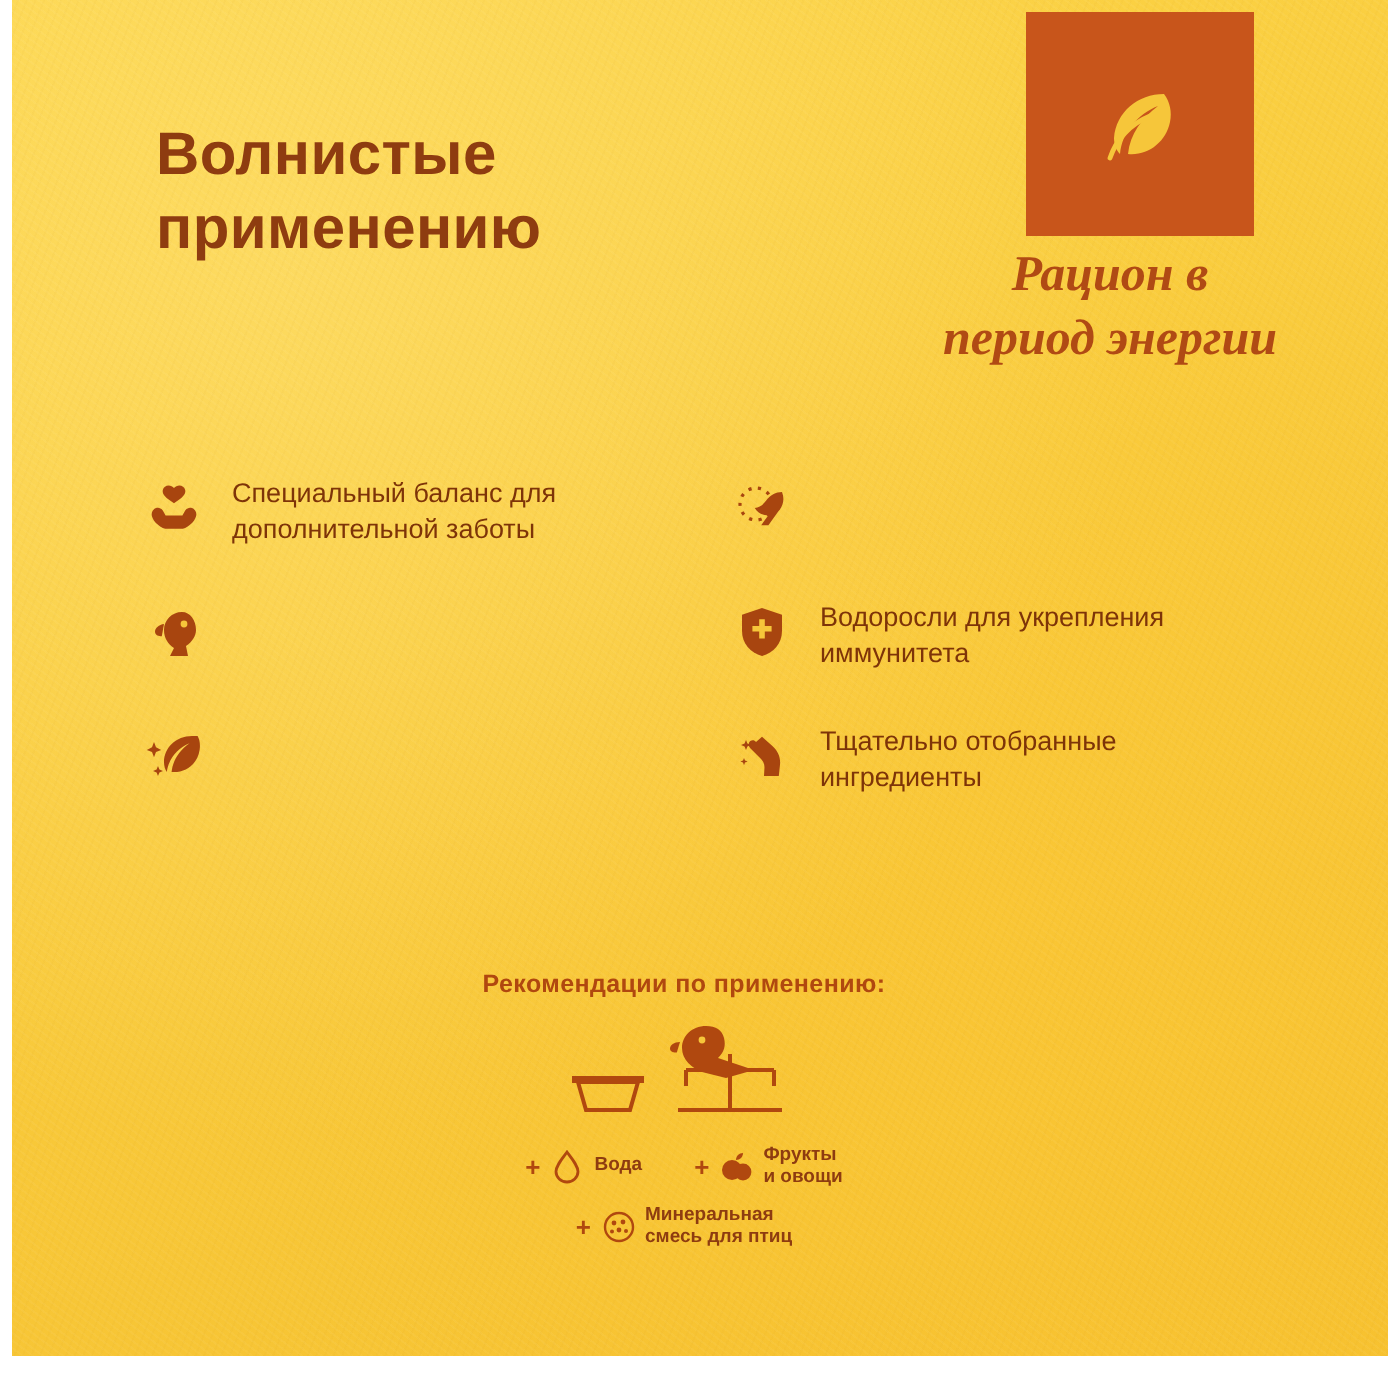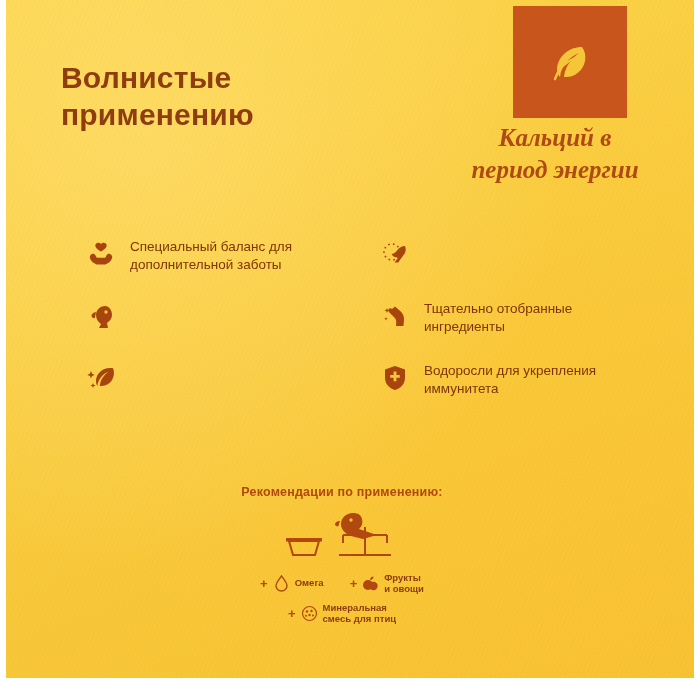--- a/index.html
+++ b/index.html
@@ -57,21 +57,21 @@
     height: 112px;
     background: #c8551b;
     display: flex;
     align-items: center;
     justify-content: center;
   }
   .badge svg { display: block; }
 
   .title {
     position: absolute;
-    left: 61px;
+    left: 78px;
     top: 60px;
     width: 380px;
     color: #8e3c10;
     font-weight: bold;
     font-size: 30px;
     line-height: 1.22;
     letter-spacing: 0.2px;
   }
   .subtitle {
     position: absolute;
@@ -83,21 +83,21 @@
     font-family: "Liberation Serif", serif;
     font-style: italic;
     font-weight: bold;
     font-size: 25px;
     line-height: 1.28;
   }
 
   
   .features {
     position: absolute;
-    left: 84px;
+    left: 70px;
     top: 236px;
     width: 570px;
     display: flex;
     gap: 18px;
   }
   .col { width: 276px; }
   .feature {
     display: flex;
     align-items: flex-start;
     gap: 12px;
@@ -187,21 +187,21 @@
       </svg>
     </span>
   </div>
 
   <div class="title">
     <div>Волнистые</div>
     <div>применению</div>
   </div>
 
   <div class="subtitle">
-    <div>Кальций в</div>
+    <div>Рацион в</div>
     <div>период энергии</div>
   </div>
 
   <div class="features">
     <div class="col">
 
       <div class="feature">
         <span class="ico">
           <svg width="32" height="32" viewBox="0 0 32 32">
             <path d="M16 6c-1.6-2-5-1.6-5.6 1-.5 2.2 1.6 4 5.6 6.6 4-2.6 6.1-4.4 5.6-6.6C21 4.4 17.6 4 16 6z" fill="#a8450f"></path>
@@ -240,36 +240,36 @@
           <svg width="32" height="32" viewBox="0 0 32 32">
             <circle cx="13" cy="14" r="8" fill="none" stroke="#a8450f" stroke-width="1.6" stroke-dasharray="1.6 3.2"></circle>
             <path d="M26 8c-3 0-6 1.6-8 4.4-1.6 2.2-3.4 3.4-5.6 3.6 1.4 2.4 4 3.8 6.8 3.6l-3.6 5h3.6l5-7c2.4-2.4 3.2-6 1.8-9.6z" fill="#a8450f"></path>
           </svg>
         </span>
       </div>
 
       <div class="feature">
         <span class="ico">
           <svg width="32" height="32" viewBox="0 0 32 32">
+            <path d="M16 4l10 3.4v8c0 6.4-4.2 11-10 12.6-5.8-1.6-10-6.2-10-12.6v-8L16 4z" fill="#a8450f"></path>
+            <path d="M14.6 9.6h2.8v3.4h3.4v2.8h-3.4v3.4h-2.8v-3.4h-3.4v-2.8h3.4V9.6z" fill="#f6c63a"></path>
+          </svg>
+        </span>
+        <span class="txt">Водоросли для укрепления иммунитета</span>
+      </div>
+
+      <div class="feature">
+        <span class="ico">
+          <svg width="32" height="32" viewBox="0 0 32 32">
             <path d="M13 9c-1-1.4-3.2-1-3.6.8-.2 1 .2 1.8 1 2.6l5 5c1.4 1.4 2 3 1.8 5l-.2 3.6h7.4l.6-5.6c.4-3.6-1-7-3.8-9.4L16 6.4 13 9z" fill="#a8450f"></path>
             <path d="M8 8l.7 1.8L10.5 10.5 8.7 11.2 8 13l-.7-1.8L5.5 10.5 7.3 9.8 8 8z" fill="#a8450f"></path>
             <path d="M7 17l.5 1.3 1.3.5-1.3.5L7 20.6l-.5-1.3-1.3-.5 1.3-.5L7 17z" fill="#a8450f"></path>
           </svg>
         </span>
         <span class="txt">Тщательно отобранные ингредиенты</span>
-      </div>
-
-      <div class="feature">
-        <span class="ico">
-          <svg width="32" height="32" viewBox="0 0 32 32">
-            <path d="M16 4l10 3.4v8c0 6.4-4.2 11-10 12.6-5.8-1.6-10-6.2-10-12.6v-8L16 4z" fill="#a8450f"></path>
-            <path d="M14.6 9.6h2.8v3.4h3.4v2.8h-3.4v3.4h-2.8v-3.4h-3.4v-2.8h3.4V9.6z" fill="#f6c63a"></path>
-          </svg>
-        </span>
-        <span class="txt">Водоросли для укрепления иммунитета</span>
       </div>
 
     </div>
   </div>
 
   <div class="usage">
     <div class="usage-title">Рекомендации по применению:</div>
 
     <div class="usage-illu">
       <svg width="150" height="58" viewBox="0 0 150 58">
@@ -289,21 +289,21 @@
     </div>
 
     <div class="usage-row">
       <div class="usage-item">
         <span class="plus">+</span>
         <span class="mini">
           <svg width="15" height="17" viewBox="0 0 15 17">
             <path d="M7.5 1C4.5 5 2 8 2 10.8 2 13.7 4.5 16 7.5 16S13 13.7 13 10.8C13 8 10.5 5 7.5 1z" fill="none" stroke="#b0480f" stroke-width="1.4"></path>
           </svg>
         </span>
-        <span>Омега</span>
+        <span>Вода</span>
       </div>
 
       <div class="usage-item">
         <span class="plus">+</span>
         <span class="mini">
           <svg width="17" height="17" viewBox="0 0 17 17">
             <circle cx="6" cy="10" r="5" fill="#b0480f"></circle>
             <circle cx="11.5" cy="11" r="4.2" fill="#b0480f"></circle>
             <path d="M8 5c0-2 1.5-3.5 3.5-3.5C11.5 3.5 10 5 8 5z" fill="#b0480f"></path>
           </svg>

